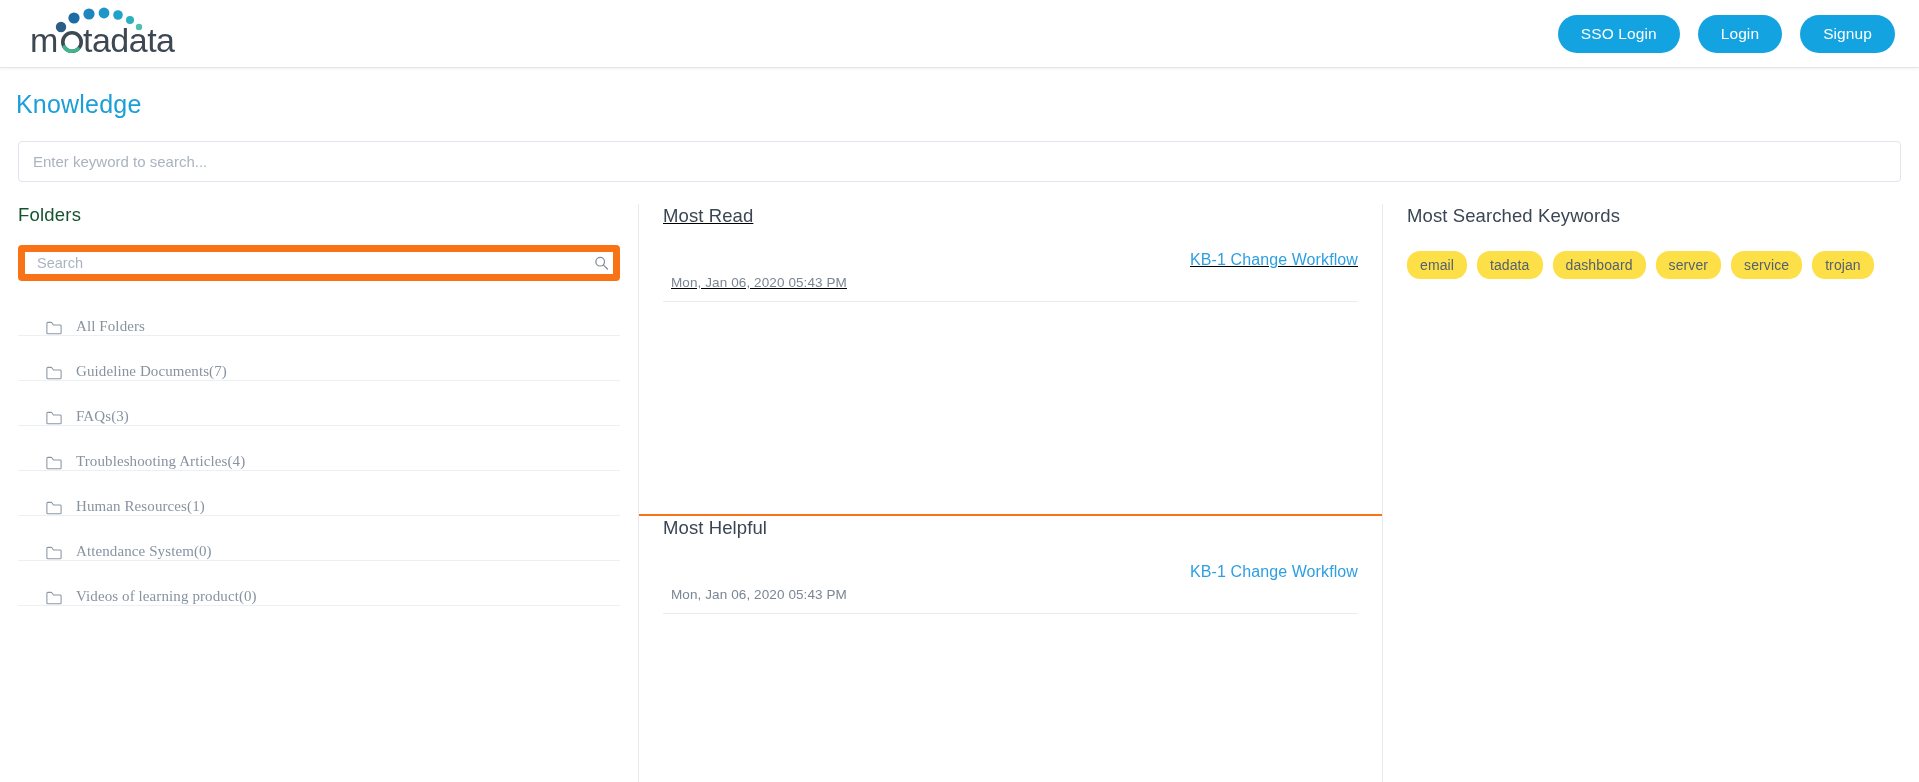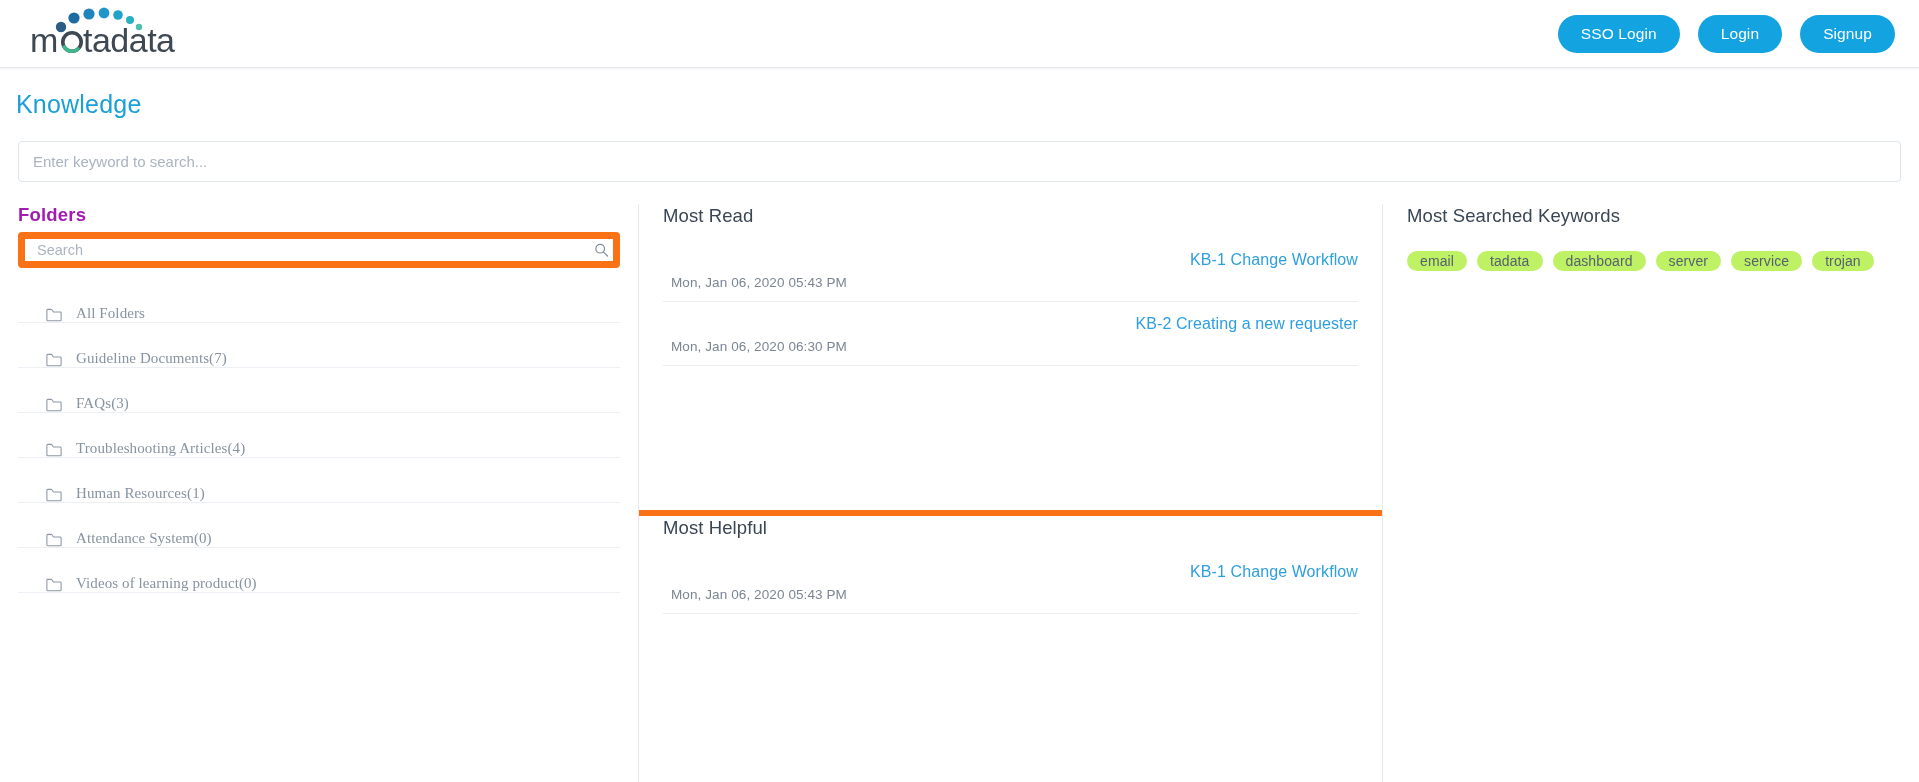--- a/index.html
+++ b/index.html
@@ -90,24 +90,24 @@
     height: 582px;
   }
 
   
   .col-folders {
     width: 638px;
     flex: 0 0 638px;
     padding: 0 18px 0 18px;
   }
   .section-title-blue {
-    color: #a21caf;
+    color: #14532d;
     font-size: 18.5px;
-    font-weight: bold;
-    margin-bottom: 6px;
+    font-weight: normal;
+    margin-bottom: 19px;
     letter-spacing: .2px;
   }
   .folder-search-box {
     position: relative;
     margin-bottom: 10px;
   }
   .folder-search {
     width: 100%;
     height: 36px;
     border: 7px solid #f97316;
@@ -161,22 +161,23 @@
     flex: 0 0 745px;
     width: 745px;
     border-left: 1px solid #e6eaee;
     border-right: 1px solid #e6eaee;
     padding: 0 0 0 0;
     display: flex;
     flex-direction: column;
   }
   .block-most-read {
     height: 312px;
-    border-bottom: 6px solid #f97316;
+    border-bottom: 2px solid #f97316;
     padding: 0 24px 0 24px;
+    text-decoration: underline;
   }
   .block-most-helpful {
     flex: 1;
     padding: 0 24px 0 24px;
   }
   .section-title-dark {
     color: #3a4654;
     font-size: 18.5px;
     font-weight: normal;
     padding-top: 1px;
@@ -211,24 +212,24 @@
     flex: 1;
     padding: 0 20px 0 24px;
   }
   .keyword-tags {
     display: flex;
     flex-wrap: wrap;
     gap: 10px;
     margin-top: 16px;
   }
   .keyword-tag {
-    background: #bef264;
+    background: #fde047;
     color: #55616f;
     border-radius: 13px;
-    height: 20px;
+    height: 28px;
     display: inline-flex;
     align-items: center;
     padding: 0 13px;
     font-size: 14px;
     cursor: pointer;
     letter-spacing: .1px;
   }
 </style>
 </head>
 <body>
@@ -327,24 +328,20 @@
   </div>
 
   <div class="col-articles">
 
     <div class="block-most-read">
       <div class="section-title-dark">Most Read</div>
       <ul class="article-list">
         <li class="article-item">
           <a class="article-title">KB-1 Change Workflow</a>
           <span class="article-date">Mon, Jan 06, 2020 05:43 PM</span>
-        </li>
-        <li class="article-item">
-          <a class="article-title">KB-2 Creating a new requester</a>
-          <span class="article-date">Mon, Jan 06, 2020 06:30 PM</span>
         </li>
       </ul>
     </div>
 
     <div class="block-most-helpful">
       <div class="section-title-dark">Most Helpful</div>
       <ul class="article-list">
         <li class="article-item">
           <a class="article-title">KB-1 Change Workflow</a>
           <span class="article-date">Mon, Jan 06, 2020 05:43 PM</span>

